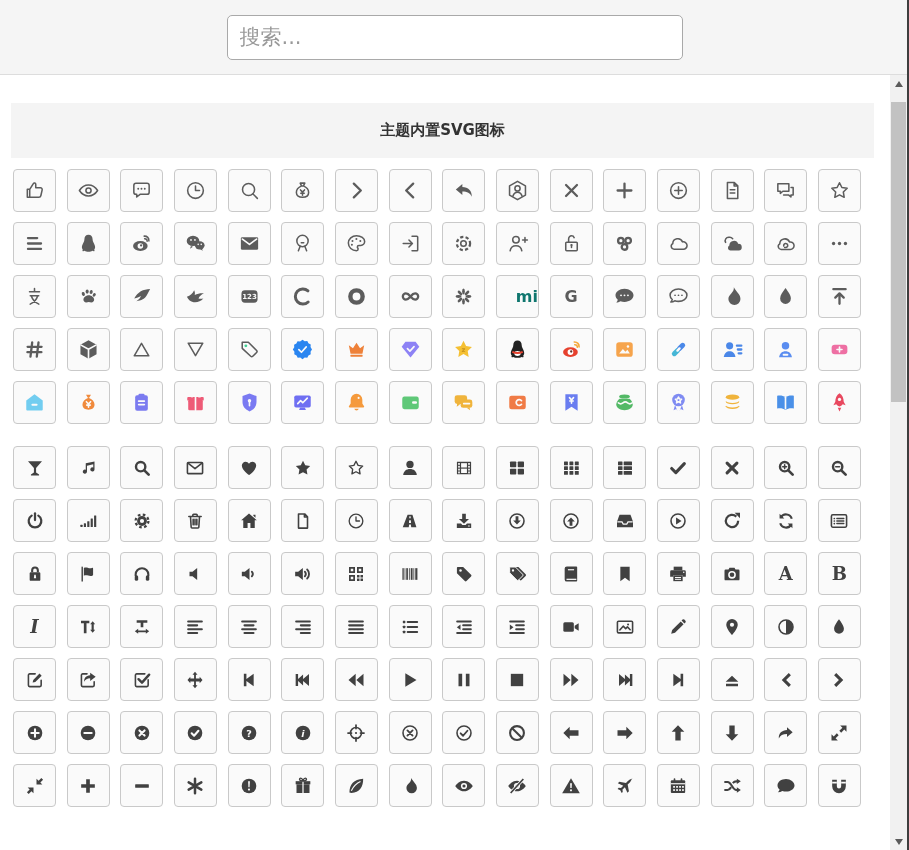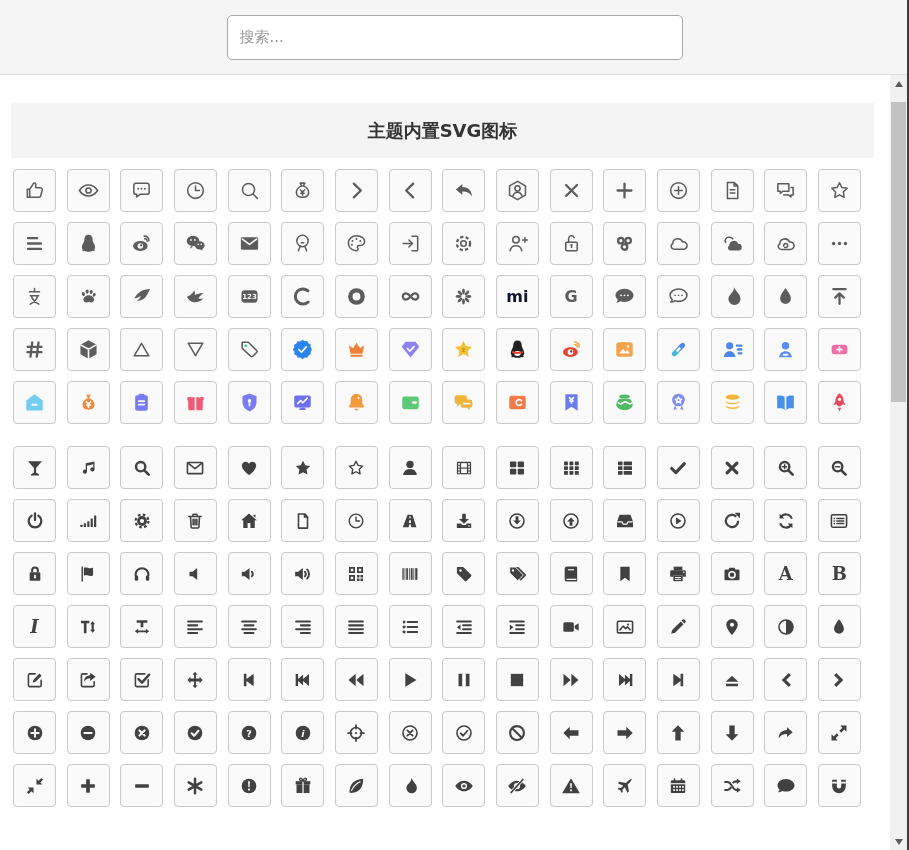--- a/index.html
+++ b/index.html
@@ -1,28 +1,28 @@
 <!DOCTYPE html>
 <html><head>
 <meta charset="utf-8">
 <style>
   html,body{margin:0;padding:0;background:#fff;}
   #app{position:relative;width:909px;height:850px;overflow:hidden;background:#fff;
        font-family:"DejaVu Sans","Liberation Sans",sans-serif;}
   .topbar{height:74px;background:#f5f5f5;border-bottom:1px solid #ddd;
           display:flex;align-items:center;justify-content:center;}
   .search-input{width:430px;height:43px;border:1px solid #a9a9a9;border-radius:5px;
-                padding:0 12px;font-size:15px;color:#333;background:#fff;outline:none;
+                padding:0 12px;font-size:21px;color:#333;background:#fff;outline:none;
                 font-family:"DejaVu Sans","Liberation Sans",sans-serif;}
   .search-input::placeholder{color:#999;}
   .page{position:relative;display:flex;height:775px;}
   .main{width:890px;overflow:hidden;}
   .sec-h{margin:28px 16px 0 11px;height:55px;background:#f4f4f4;
          display:flex;align-items:center;justify-content:center;
-         font-weight:bold;font-size:18px;color:#333;}
+         font-weight:bold;font-size:15px;color:#333;}
   .sec-h2{margin-top:15px;}
   .grid{padding:11px 29px 0 13px;}
   .grid.fa2{padding-top:12px;}
   .irow{display:flex;justify-content:space-between;margin-bottom:10px;}
   .cell{width:41px;height:41px;border:1px solid #c9c9c9;border-radius:4px;background:#fafafa;
         display:flex;align-items:center;justify-content:center;cursor:pointer;box-sizing:content-box;}
   svg.ic{width:23px;height:23px;display:block;}
   .fa2 svg.ic{width:20px;height:20px;}
   .tg{font-weight:bold;font-size:16px;line-height:1;font-family:"DejaVu Sans","Liberation Sans",sans-serif;}
   .tg-serif{font-family:"DejaVu Serif","Liberation Serif",serif;font-size:18px;}
@@ -1077,21 +1077,21 @@
             <div class="cell" style="color: rgb(92, 92, 92);">
               <svg viewBox="0 0 24 24" class="ic">
                 <use href="#s-infin"></use>
               </svg>
             </div>
             <div class="cell" style="color: rgb(92, 92, 92);">
               <svg viewBox="0 0 24 24" class="ic">
                 <use href="#s-huawei"></use>
               </svg>
             </div>
-            <div class="cell" style="color: #0f172a;">
+            <div class="cell" style="color: #0f766e; justify-content: flex-end;">
               <span class="tg">mi</span>
             </div>
             <div class="cell" style="color: rgb(92, 92, 92);">
               <span class="tg">G</span>
             </div>
             <div class="cell" style="color: rgb(92, 92, 92);">
               <svg viewBox="0 0 24 24" class="ic">
                 <use href="#s-comment-f"></use>
               </svg>
             </div>

